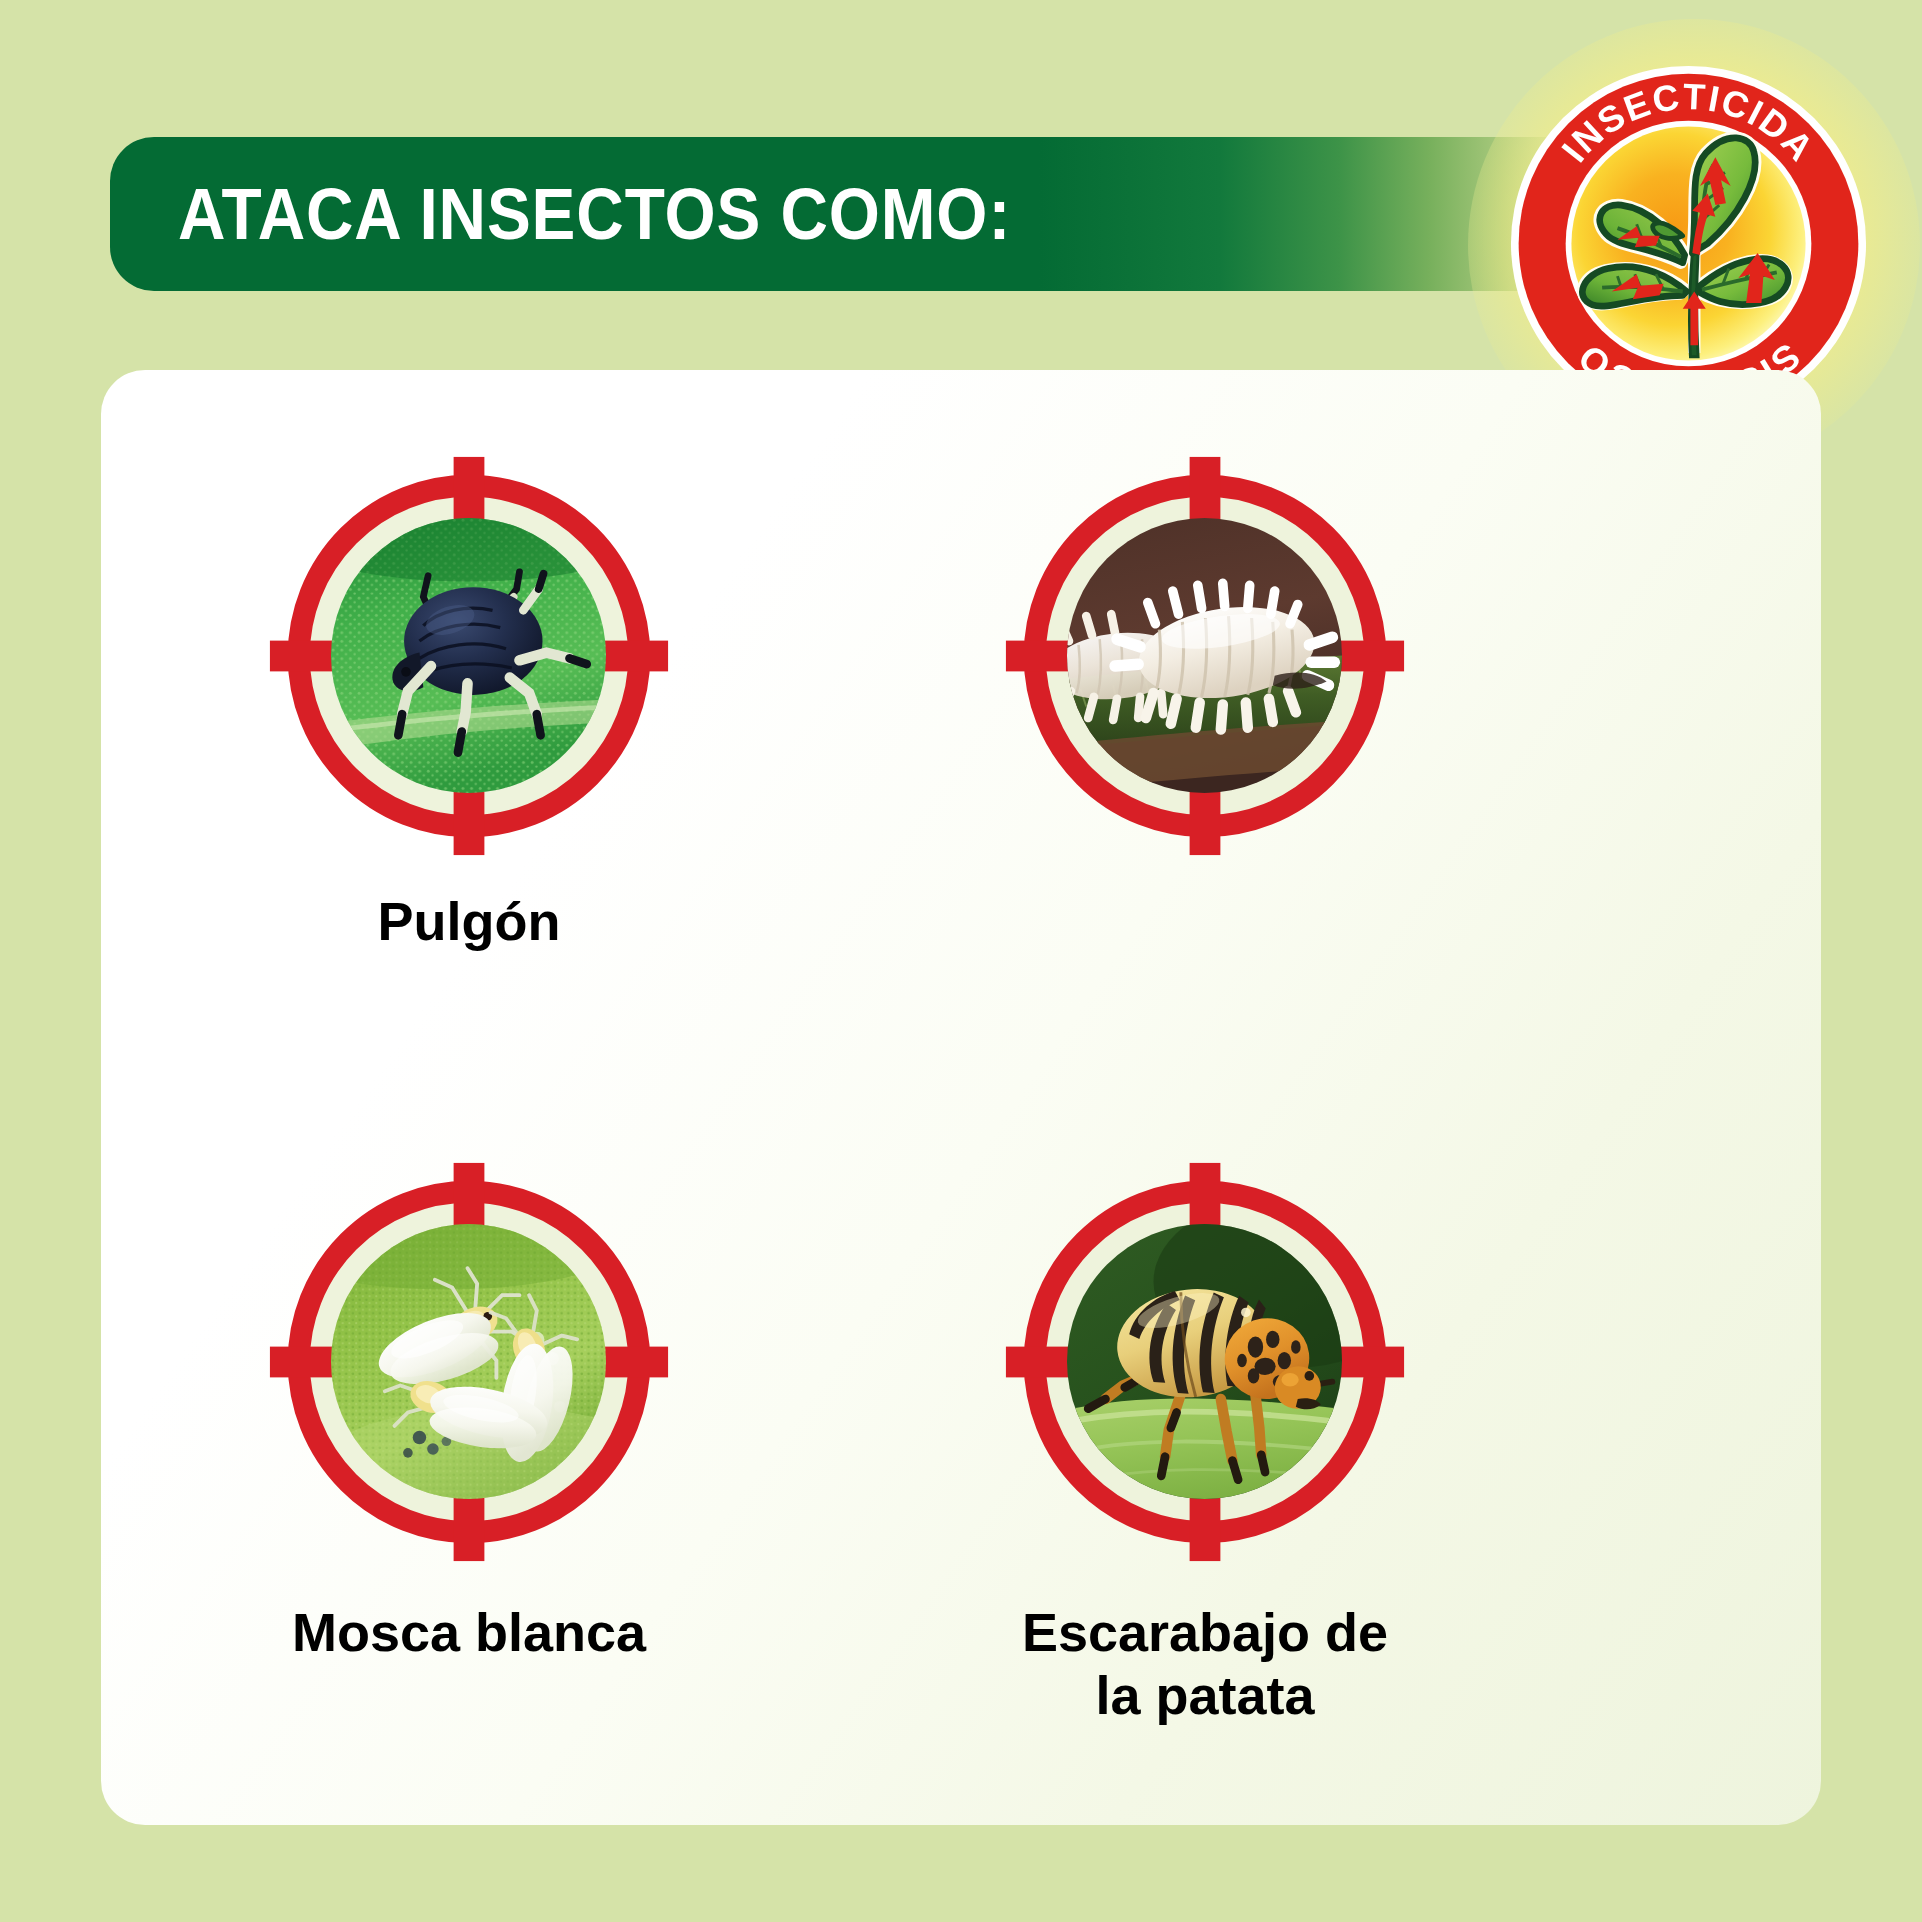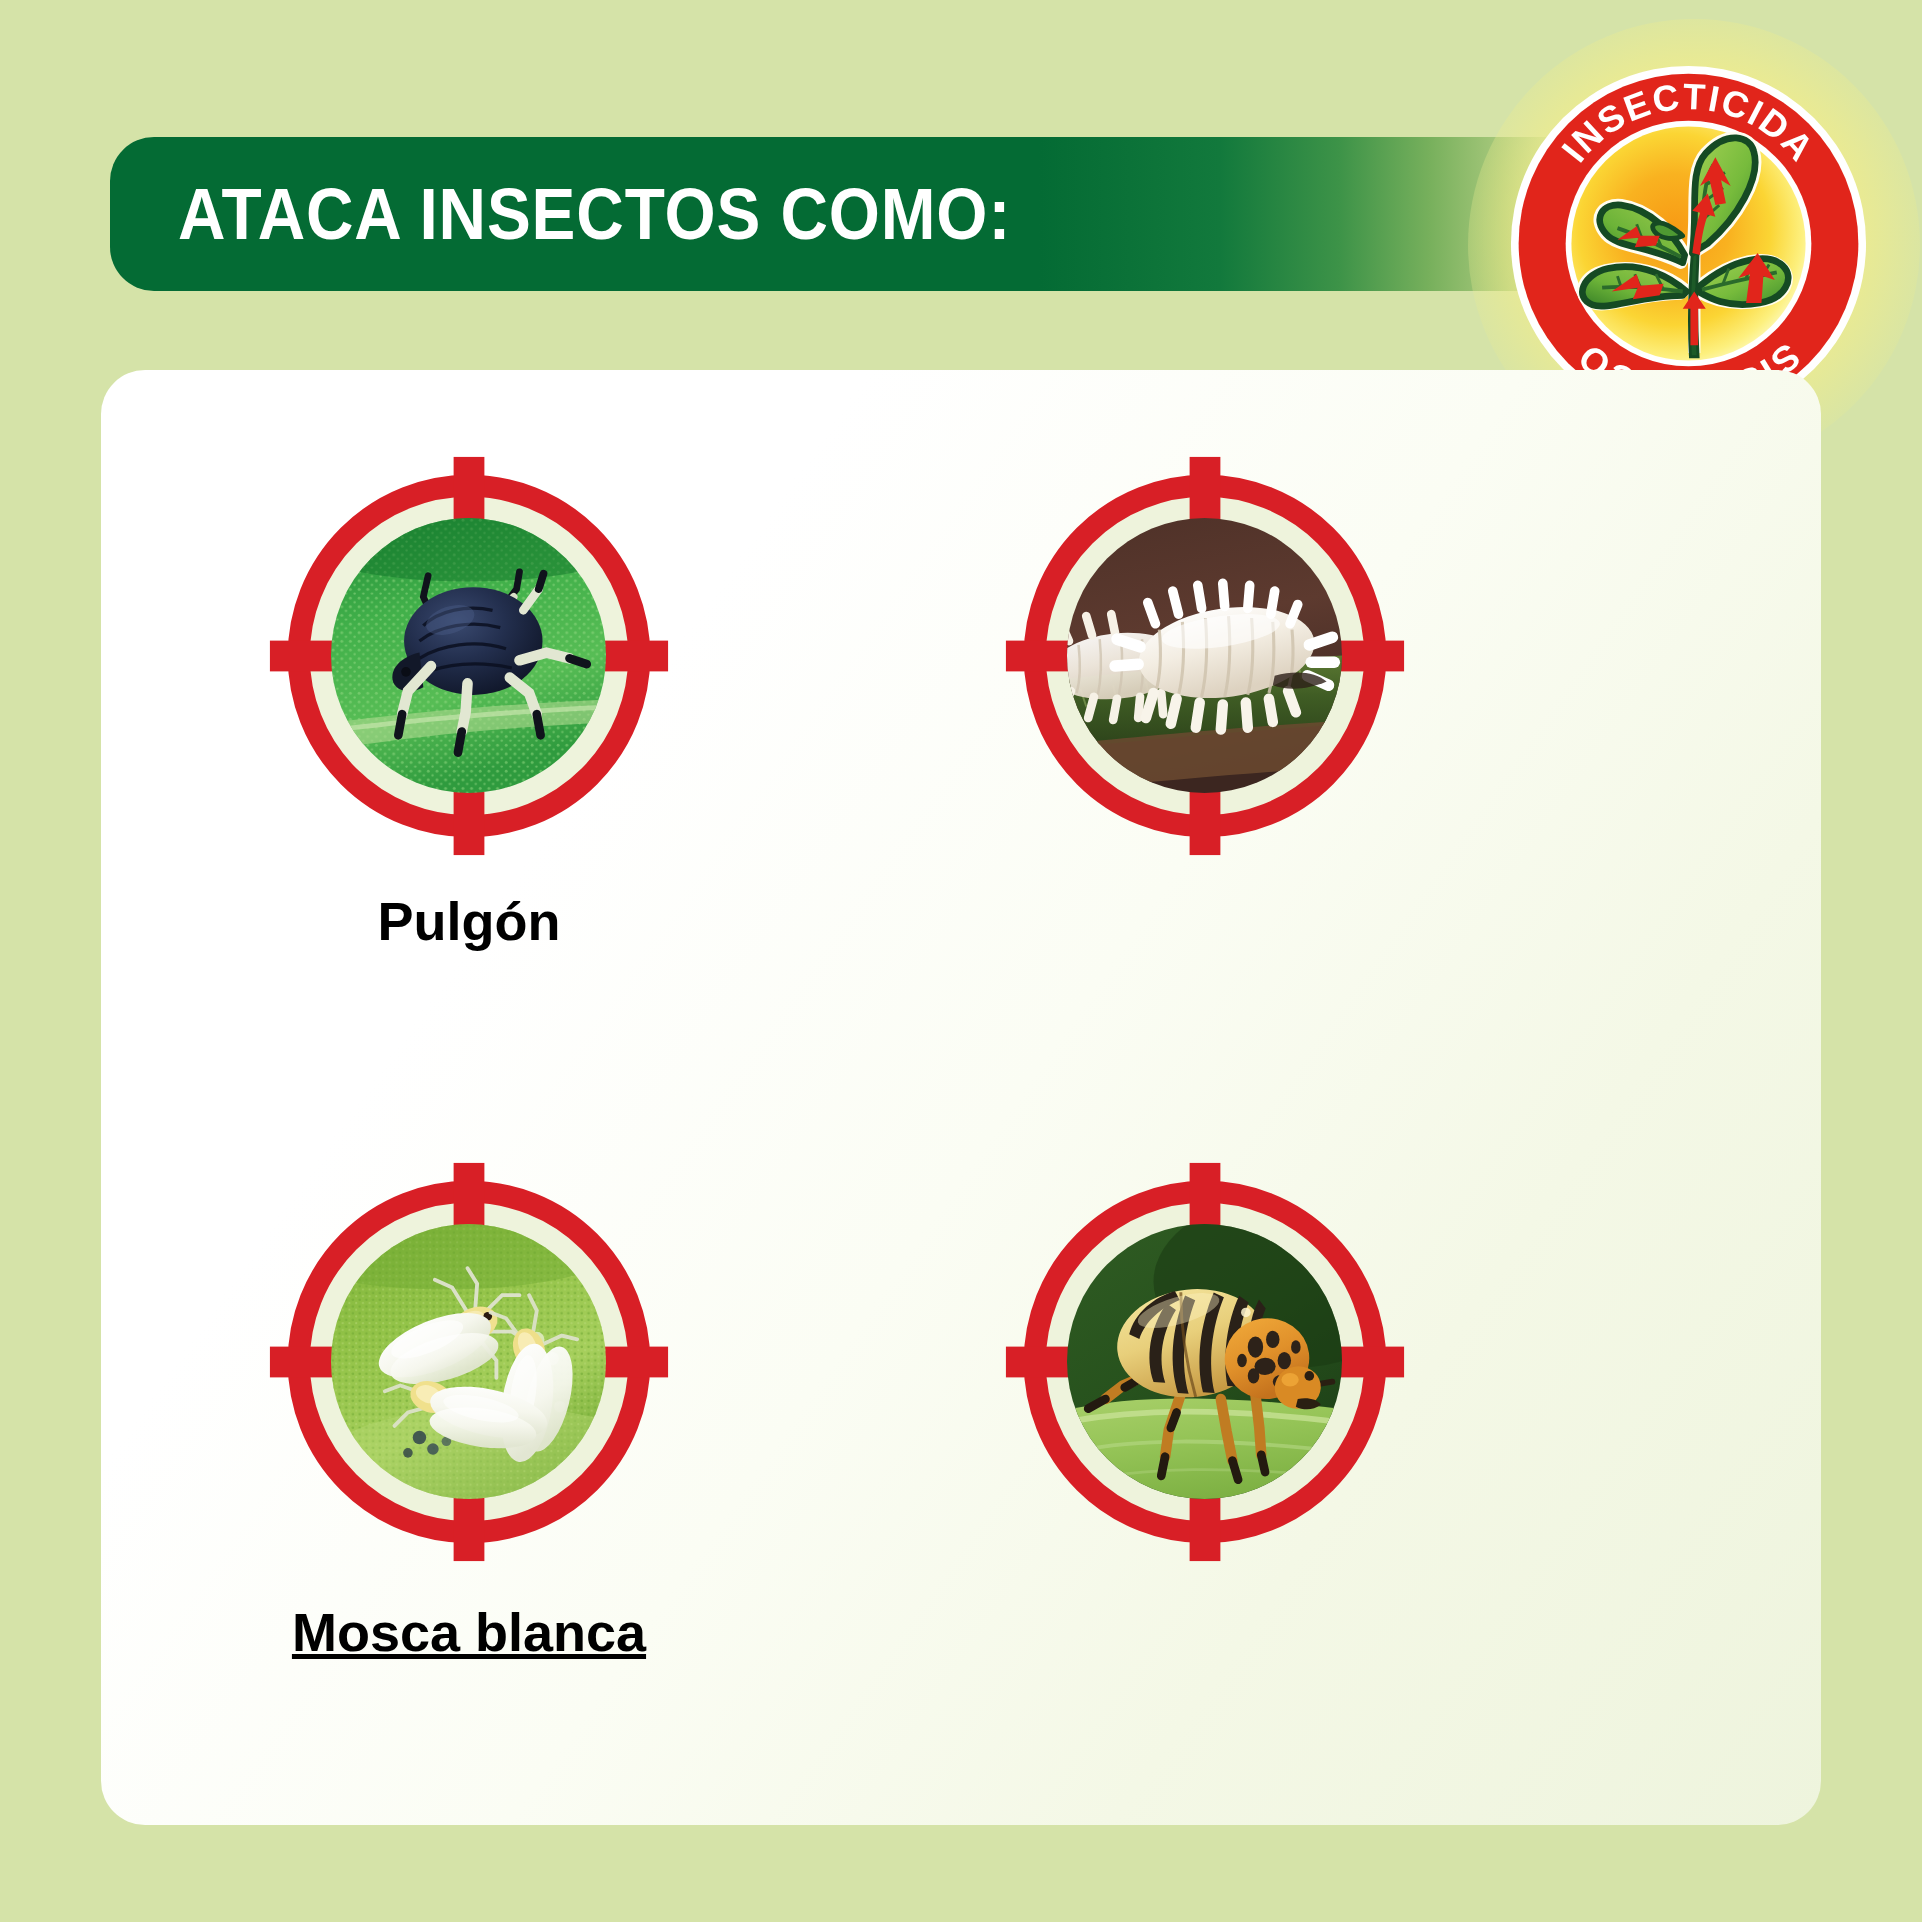--- a/index.html
+++ b/index.html
@@ -108,21 +108,21 @@
   
   .pest-label{
     margin-top:33px;
     color:#000000;
     font-size:54px;
     font-weight:bold;
     text-align:center;
     line-height:63px;
     white-space:pre-line;
   }
-  .pest-cell.row2 .pest-label{margin-top:38px;text-decoration:underline;}
+  .pest-cell.row2 .pest-label{margin-top:38px;}
 </style>
 </head>
 <body>
 
 <div id="header-banner"></div>
 <div id="header-title">ATACA INSECTOS COMO:</div>
 
 <div id="badge-glow"></div>
 <div id="badge-seal">
   <svg viewBox="0 0 372 372" xmlns="http://www.w3.org/2000/svg">
@@ -597,16 +597,18 @@
             <ellipse cx="182" cy="142" rx="5" ry="7"></ellipse>
           </g>
 
           <ellipse cx="240" cy="170" rx="24" ry="22" fill="#d98a24" transform="rotate(-10 240 170)"></ellipse>
           <path d="M240 182 C250 180 260 182 264 188 C256 194 246 194 238 190 Z" fill="#2a1f12"></path>
           <circle cx="252" cy="158" r="5" fill="#2a1f12"></circle>
           <ellipse cx="232" cy="162" rx="9" ry="7" fill="#f0a93a" opacity=".8"></ellipse>
         </svg>
       </div>
     </div>
+    <div class="pest-label">Escarabajo de
+la patata</div>
   </div>
 
 </div>
 
 
 </body></html>

